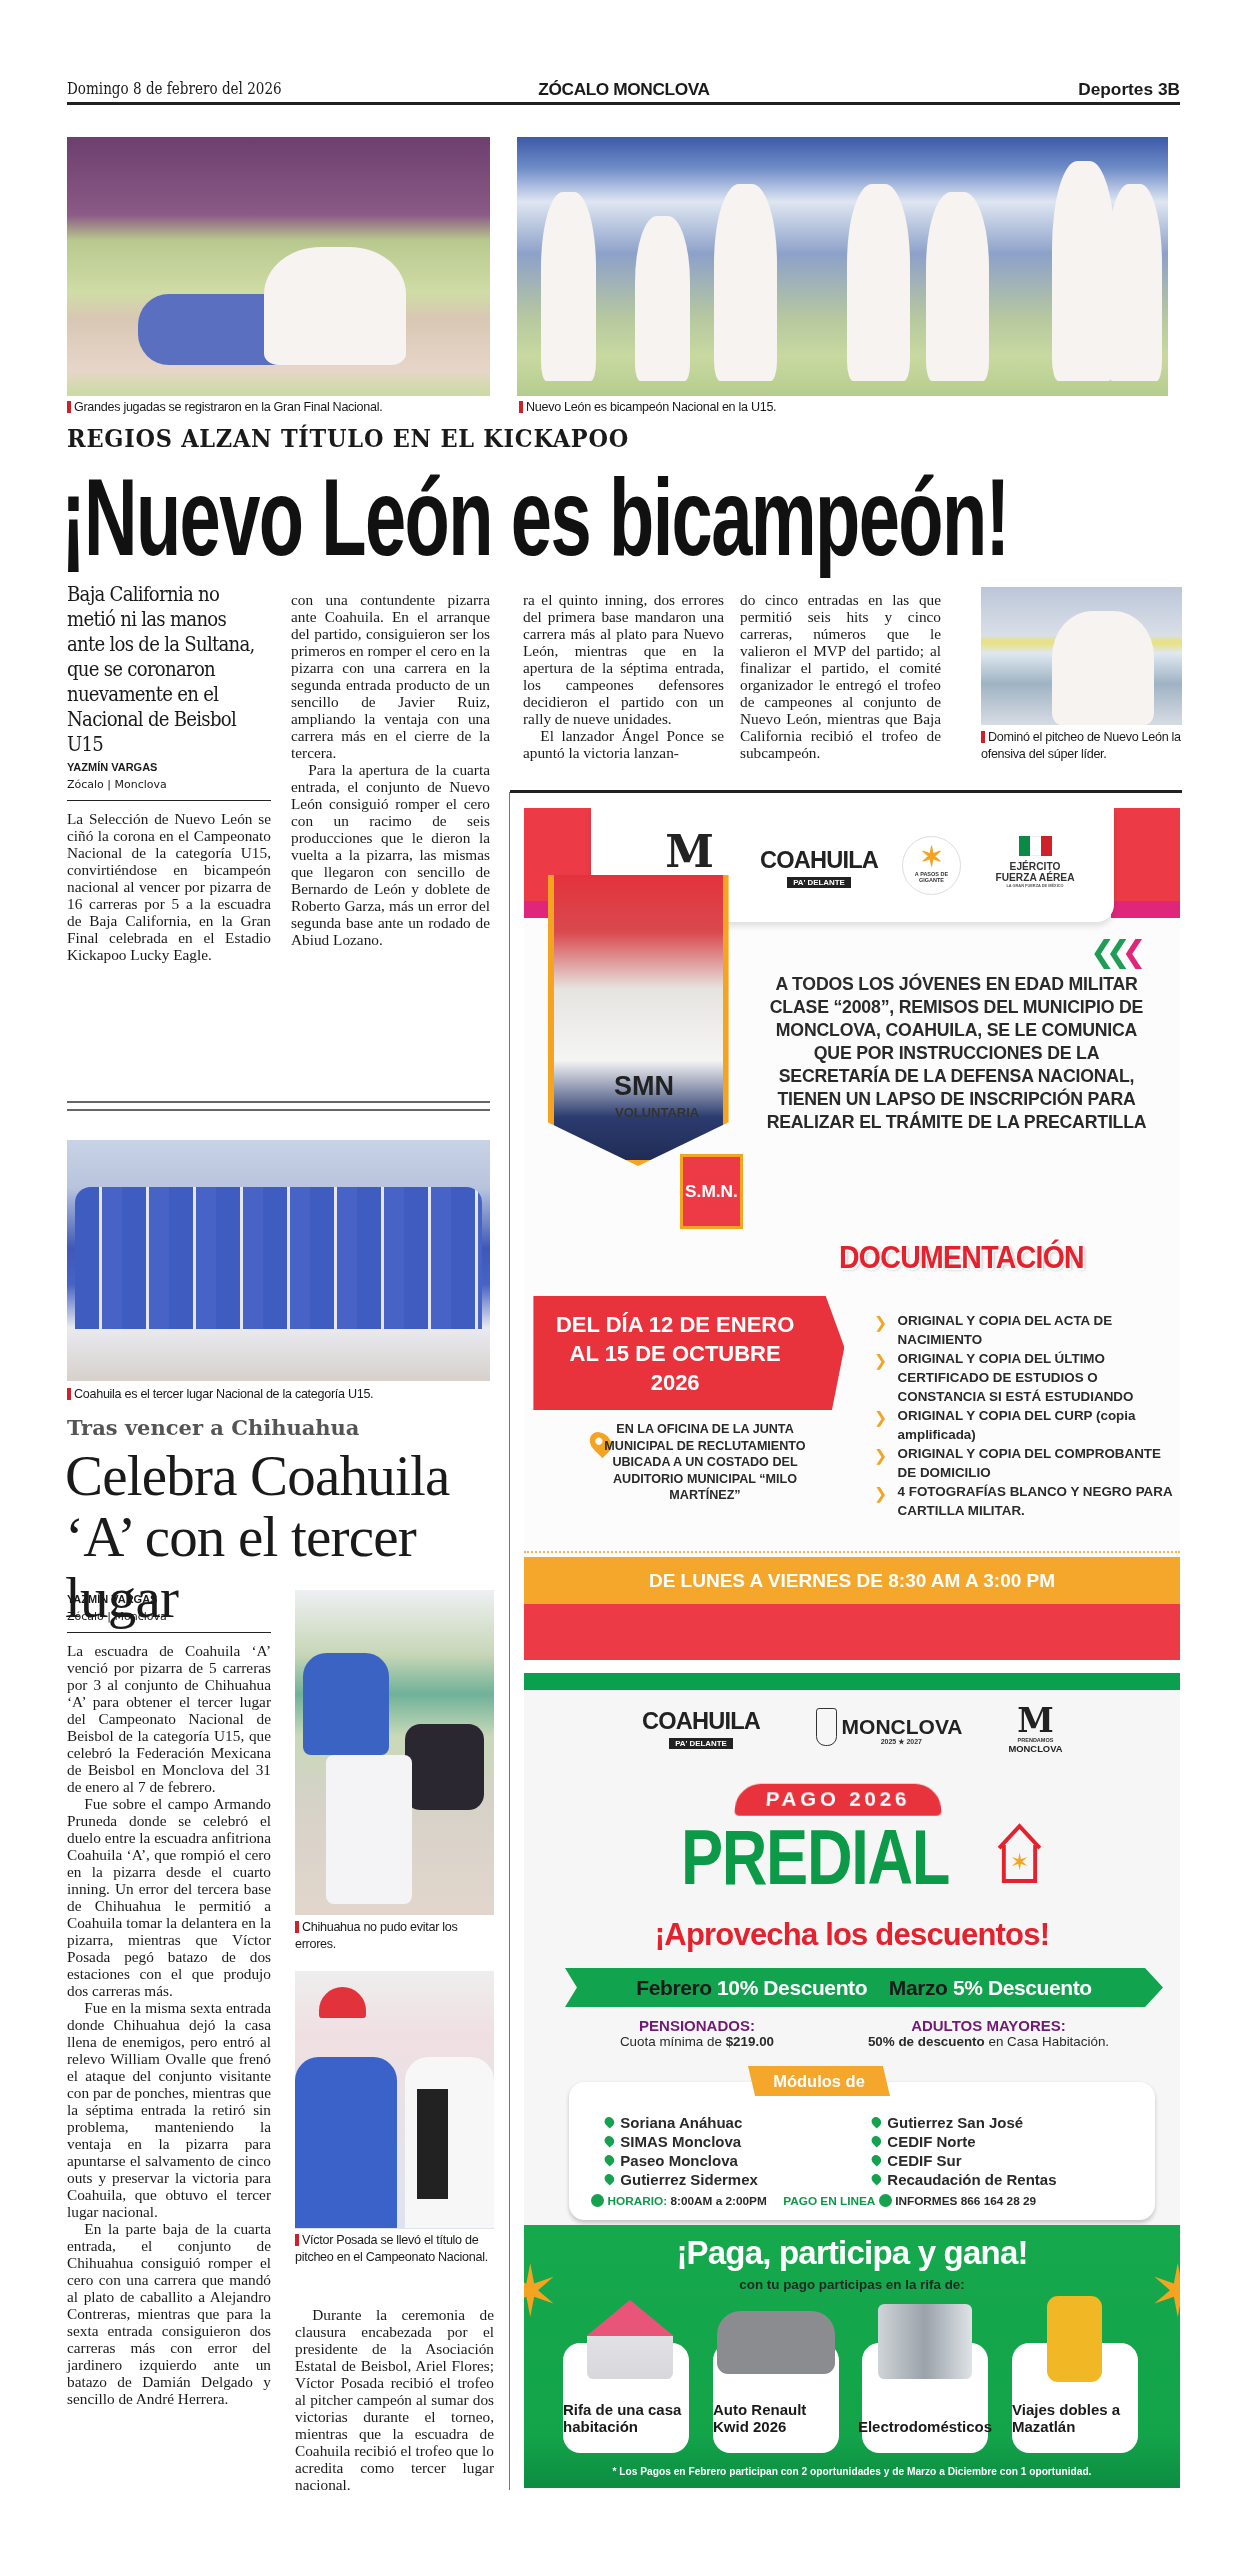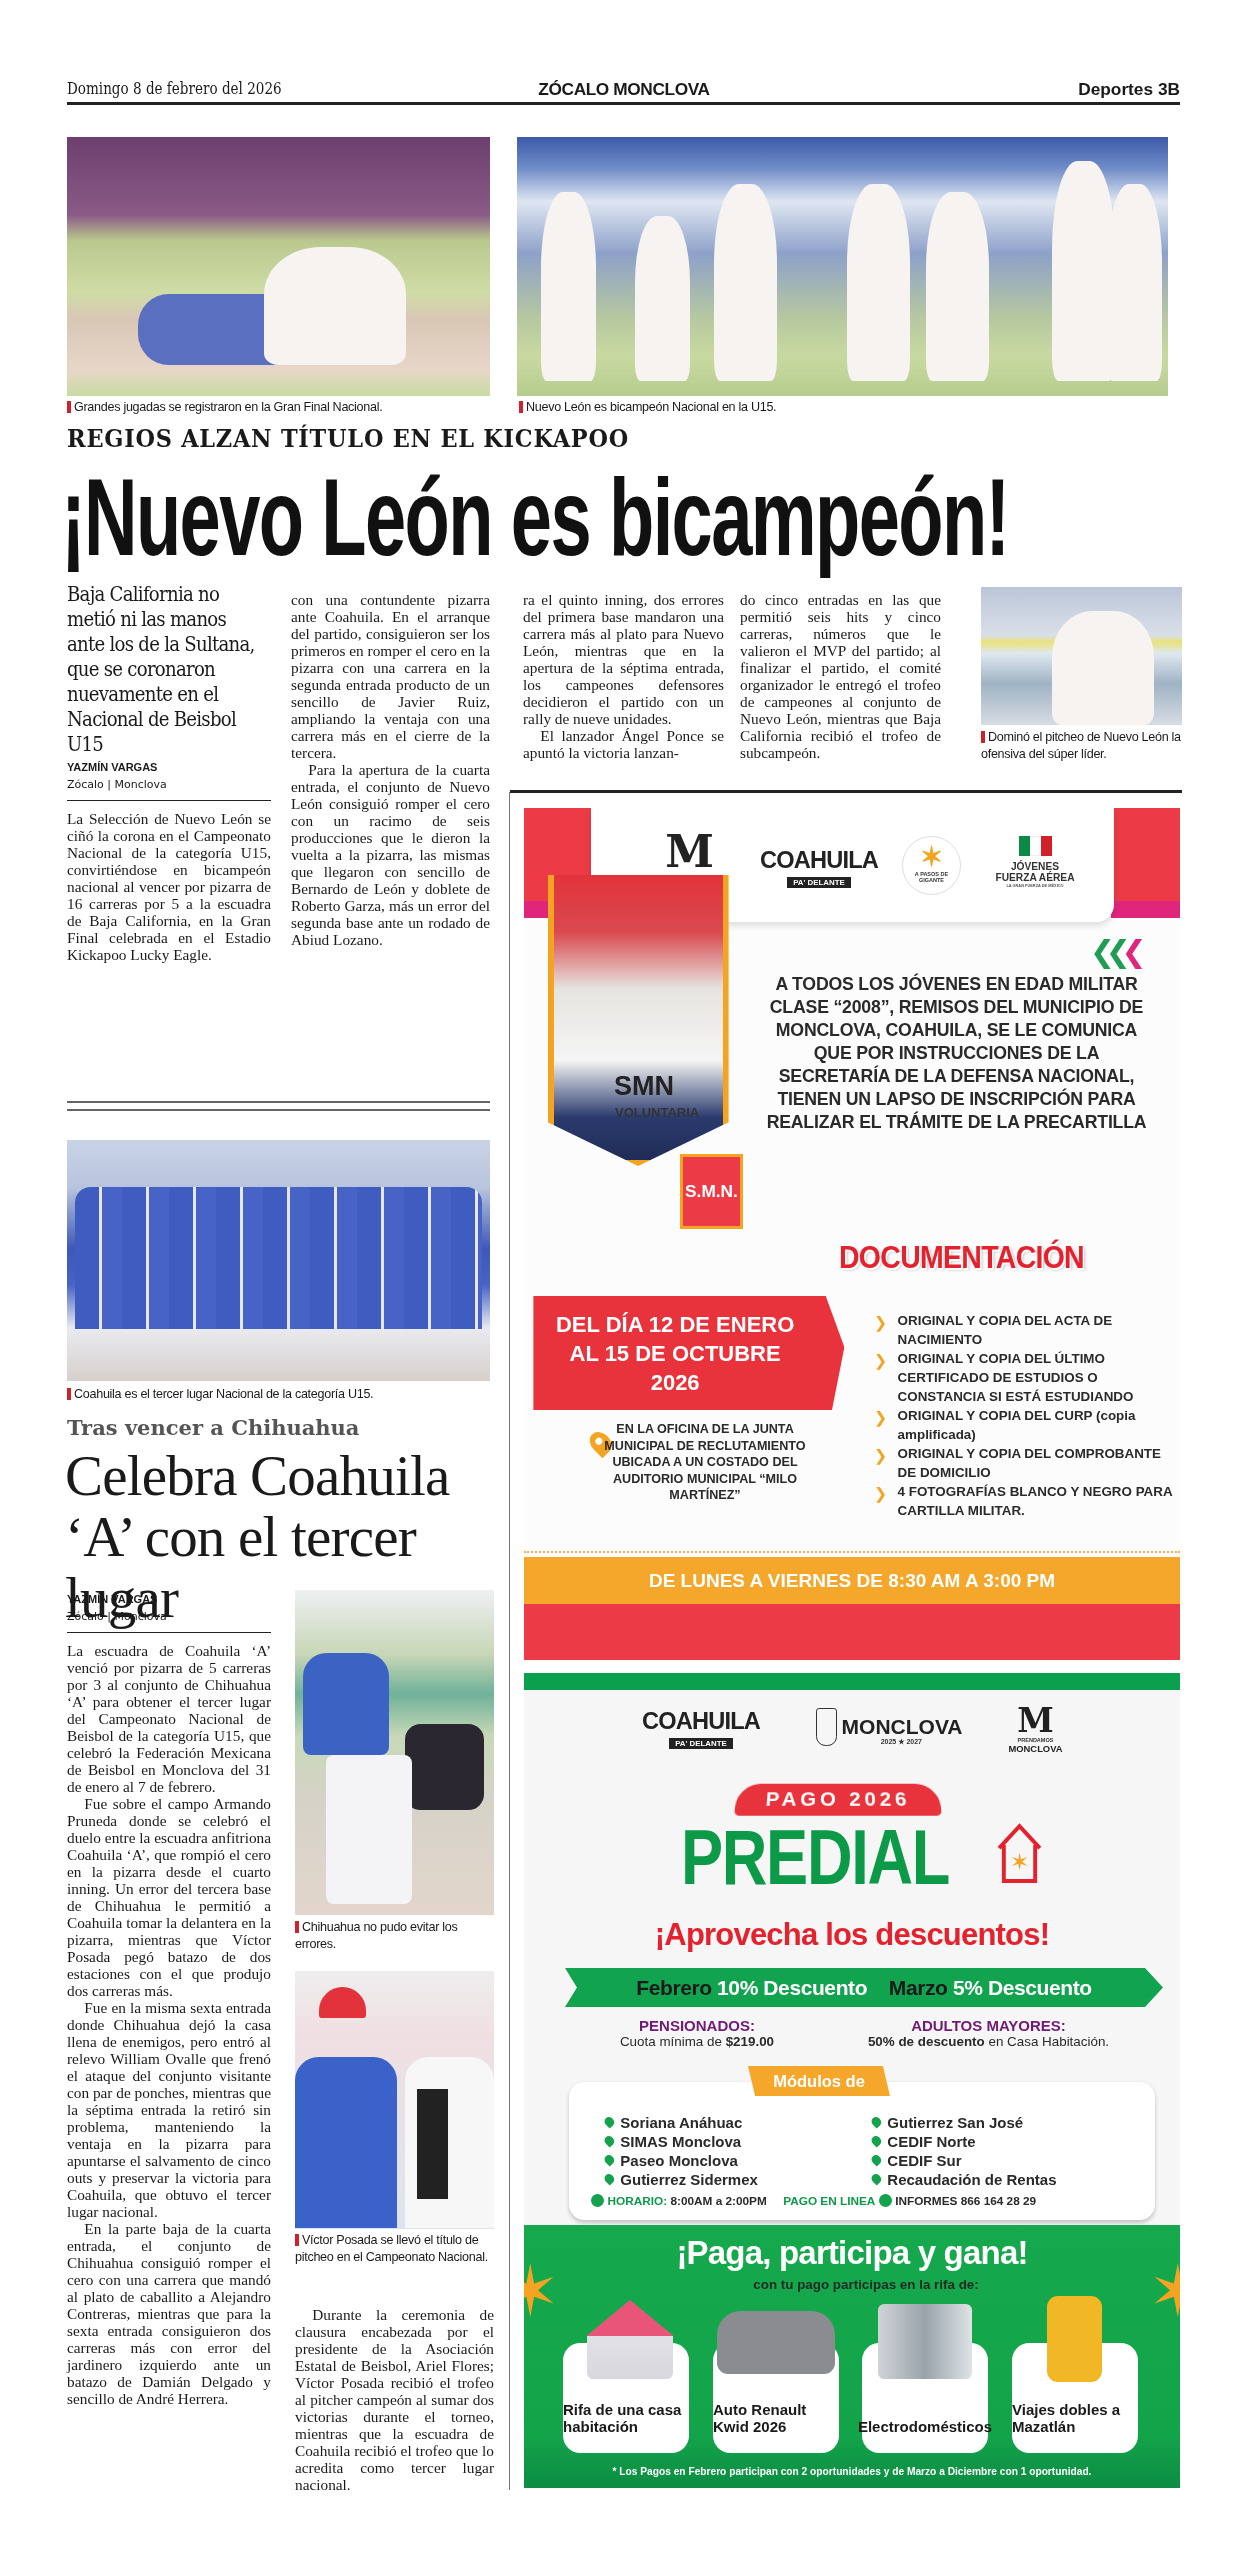--- a/index.html
+++ b/index.html
@@ -83,21 +83,21 @@
   #ad2-modulos-tag { position: absolute; left: 224px; top: 393px; width: 142px; height: 30px; background: #f4a72a; color: #fff; font-family: "Liberation Sans", sans-serif; font-weight: bold; font-size: 16.5px; text-align: center; line-height: 30px; clip-path: polygon(0 0, 95% 0, 100% 100%, 5% 100%); }
   .mod-list { position: absolute; top: 440px; list-style: none; font-family: "Liberation Sans", sans-serif; font-weight: bold; font-size: 15px; line-height: 19px; color: #2a2a2a; }
   .mod-list li { padding-left: 17.3px; position: relative; }
   .pin-sm { position: absolute; left: 1.6px; top: 3.9px; width: 8.6px; height: 10.2px; background: #14a24e; border-radius: 50% 50% 50% 0; transform: rotate(-45deg); }
   #ad2-info-row { position: absolute; left: 67px; top: 521px; width: 550px; font-family: "Liberation Sans", sans-serif; font-size: 11.8px; font-weight: bold; color: #2a2a2a; white-space: nowrap; }
   #ad2-info-row .g { color: #0c9a49; }
   .clock-icon, .wa-icon { display: inline-block; width: 13.4px; height: 13.4px; border-radius: 50%; background: #14a24e; vertical-align: -2.4px; margin-right: 3.1px; }
   
   #ad2-rifa { position: absolute; left: 0; top: 552px; width: 100%; height: 263px; background: linear-gradient(180deg, #16a84d 0%, #13a44a 80%, #0c8c42 100%); }
   #ad2-rifa-title { position: absolute; left: 0; top: 9.4px; width: 100%; text-align: center; font-family: "Liberation Sans", sans-serif; font-weight: bold; font-size: 33px; color: #fff; letter-spacing: -0.8px; }
-  #ad2-rifa-sub { position: absolute; left: 14px; top: 52px; width: 100%; text-align: center; font-family: "Liberation Sans", sans-serif; font-weight: bold; font-size: 13.4px; color: #1f2b22; }
+  #ad2-rifa-sub { position: absolute; left: 0; top: 52px; width: 100%; text-align: center; font-family: "Liberation Sans", sans-serif; font-weight: bold; font-size: 13.4px; color: #1f2b22; }
   .star-icon { position: absolute; top: 31px; font-size: 71px; color: #f4a421; line-height: 71px; font-family: "DejaVu Sans", sans-serif; }
   .prize { position: absolute; top: 118px; width: 126px; height: 110px; background: #fff; border-radius: 17.3px; text-align: left; font-family: "Liberation Sans", sans-serif; font-weight: bold; font-size: 15px; line-height: 17.3px; color: #1a1a1a; display: flex; align-items: flex-end; justify-content: center; padding-bottom: 17.3px; }
   .prize-art { position: absolute; top: 79px; height: 86px; border-radius: 6.3px; }
   #ad2-rifa-foot { position: absolute; left: 0; top: 241px; width: 100%; text-align: center; font-family: "Liberation Sans", sans-serif; font-weight: bold; font-size: 10.2px; color: #fff; }
 </style>
 </head>
 <body>
 
 <div class="abs" id="hdr-date">Domingo 8 de febrero del 2026</div>
 <div class="abs" id="hdr-paper">ZÓCALO MONCLOVA</div>
@@ -199,21 +199,21 @@
     <div class="logo" style="left:311px;top:27.5px;width:59px;height:59px;border-radius:50%;border:1.6px solid #ddd;font-size:5.5px;color:#333;padding-top:7.9px;">
       <div style="font-size:27px;color:#f4a421;line-height:27px;">✶</div>
       <div>A PASOS DE GIGANTE</div>
     </div>
     <div class="logo" style="left:393px;top:27.5px;width:102px;">
       <div style="display:flex;justify-content:center;margin-bottom:4.7px;">
         <span style="width:11px;height:20.4px;background:#0a8a45;"></span>
           <span style="width:11px;height:20.4px;background:#fff;border-top:0.8px solid #eee;border-bottom:0.8px solid #eee;"></span>
           <span style="width:11px;height:20.4px;background:#d0202a;"></span>
       </div>
-      <div style="font-size:10.2px;color:#333;">JÓVENES</div>
+      <div style="font-size:10.2px;color:#333;">EJÉRCITO</div>
       <div style="font-size:10.2px;color:#333;">FUERZA AÉREA</div>
       <div style="font-size:3.9px;color:#555;">LA GRAN FUERZA DE MÉXICO</div>
     </div>
   </div>
   <div id="ad1-photo-frame"></div>
   <div id="ad1-smn-shirt">SMN</div>
   <div style="position:absolute;left:91px;top:297px;font-family:'Liberation Sans',sans-serif;font-size:13px;font-weight:bold;color:#333;">VOLUNTARIA</div>
   <div id="ad1-smn-tag">S.M.N.</div>
   <div id="ad1-chevrons">❮❮<span>❮</span></div>
   <div id="ad1-notice">A TODOS LOS JÓVENES EN EDAD MILITAR CLASE “2008”, REMISOS DEL MUNICIPIO DE MONCLOVA, COAHUILA, SE LE COMUNICA QUE POR INSTRUCCIONES DE LA SECRETARÍA DE LA DEFENSA NACIONAL, TIENEN UN LAPSO DE INSCRIPCIÓN PARA REALIZAR EL TRÁMITE DE LA PRECARTILLA</div>

